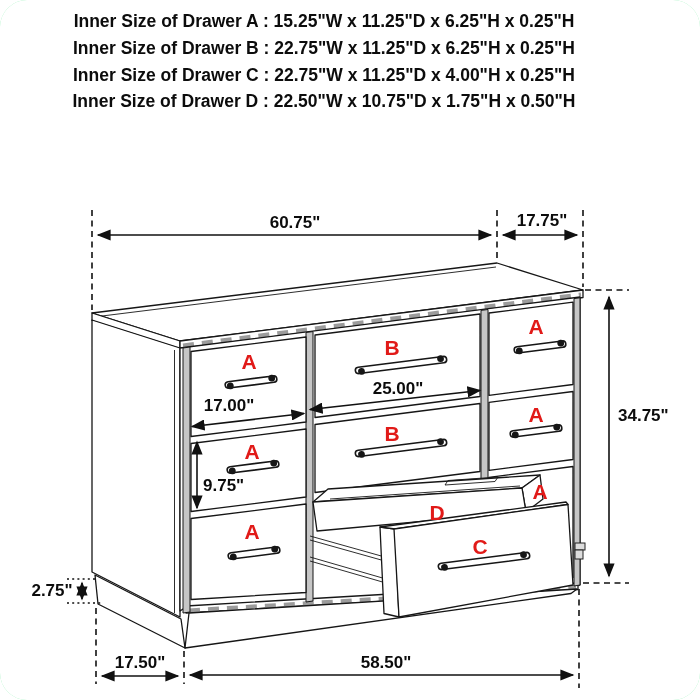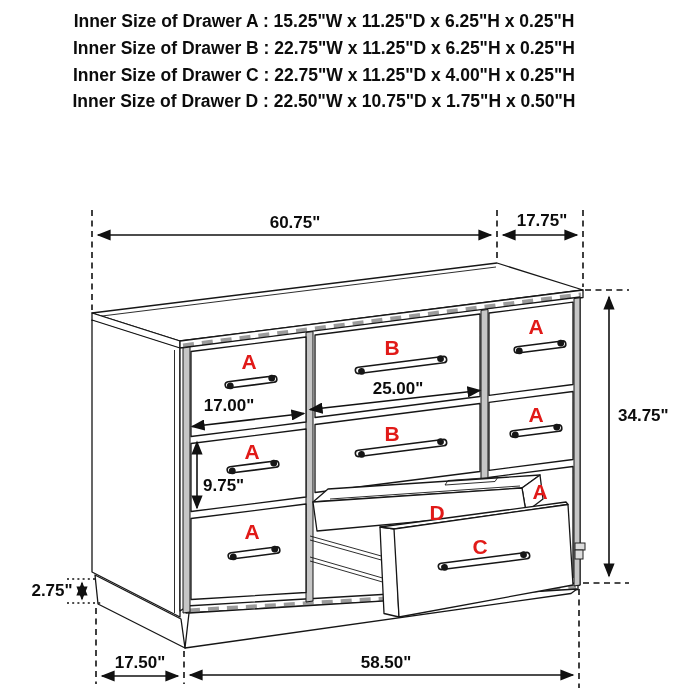--- a/index.html
+++ b/index.html
@@ -1,16 +1,16 @@
 <!DOCTYPE html>
 <html><head>
 <meta charset="utf-8">
 <style>
   html,body{margin:0;padding:0;background:#ffffff;}
-  .stage{width:700px;height:700px;position:relative;background:#86efac;overflow:hidden;}
+  .stage{width:700px;height:700px;position:relative;background:#86efac;overflow:hidden;border-radius:27px;}
   svg{display:block;}
   .o    {fill:#ffffff;stroke:#161616;stroke-width:1.3;stroke-linejoin:round;}
   .thin {stroke:#161616;stroke-width:0.9;fill:none;}
   .rail {fill:#c6c6c6;stroke:#161616;stroke-width:1;}
   .hatch{stroke:#9c9c9c;stroke-width:4.2;stroke-dasharray:11 8;fill:none;}
   .dim  {stroke:#111111;stroke-width:1.6;fill:none;}
   .dsh  {stroke:#111111;stroke-width:1.6;stroke-dasharray:6 4.5;fill:none;}
   .dot  {stroke:#111111;stroke-width:1.6;stroke-dasharray:2 3.2;fill:none;}
   .dt   {font:bold 17px "Liberation Sans",sans-serif;fill:#0c0c0c;}
   .hdr  {font:bold 17.5px "Liberation Sans",sans-serif;fill:#0c0c0c;text-anchor:middle;}

